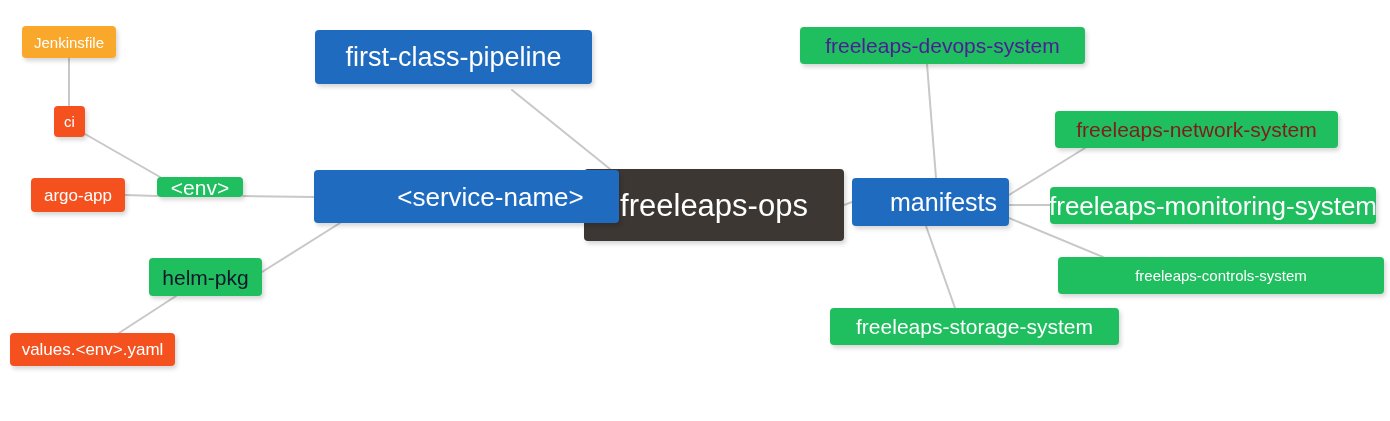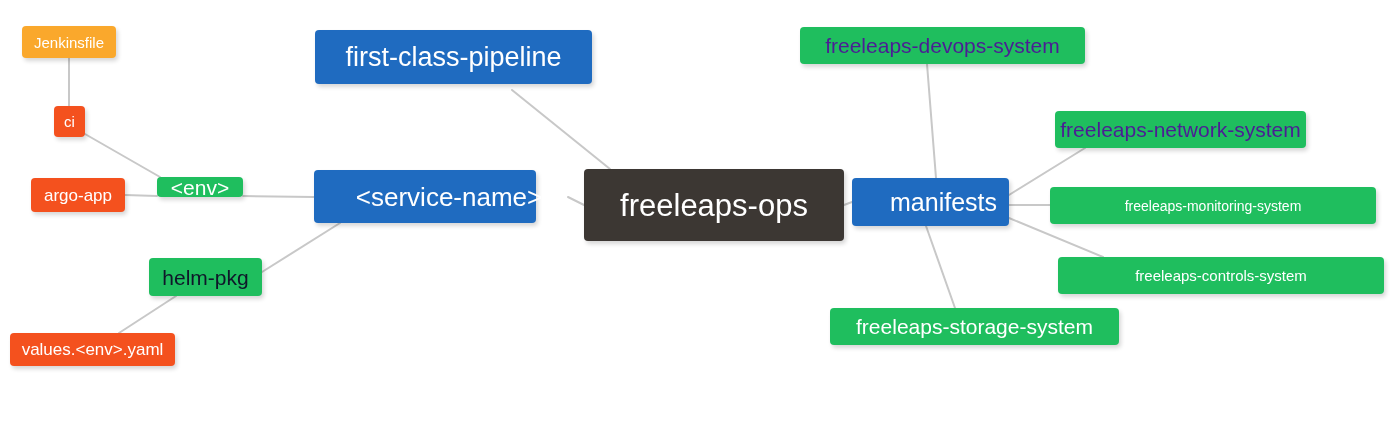--- a/index.html
+++ b/index.html
@@ -58,21 +58,21 @@
       <line x1="936" y1="178" x2="927" y2="64" stroke="#c8c8c8" stroke-width="2" stroke-linecap="round"></line>
       <line x1="1009" y1="195" x2="1085" y2="148" stroke="#c8c8c8" stroke-width="2" stroke-linecap="round"></line>
       <line x1="1009" y1="205" x2="1050" y2="205" stroke="#c8c8c8" stroke-width="2" stroke-linecap="round"></line>
       <line x1="1009" y1="218" x2="1103" y2="257" stroke="#c8c8c8" stroke-width="2" stroke-linecap="round"></line>
       <line x1="926" y1="226" x2="955" y2="308" stroke="#c8c8c8" stroke-width="2" stroke-linecap="round"></line>
     </svg>
   <div id="nodes">
       <div class="node" style="left: 584px; top: 169px; width: 260px; height: 72px; background: rgb(60, 55, 51); color: rgb(255, 255, 255); font-size: 31px;">
         <span class="label">freeleaps-ops</span>
       </div>
-      <div class="node" style="left: 314px; top: 170px; width: 222px; height: 53px; background: rgb(31, 107, 192); color: rgb(255, 255, 255); font-size: 26px; padding-left: 48px;">
+      <div class="node" style="left: 314px; top: 170px; width: 305px; height: 53px; background: rgb(31, 107, 192); color: rgb(255, 255, 255); font-size: 26px; padding-left: 48px;">
         <span class="label">&lt;service-name&gt;</span>
       </div>
       <div class="node" style="left: 315px; top: 30px; width: 277px; height: 54px; background: rgb(31, 107, 192); color: rgb(255, 255, 255); font-size: 27px;">
         <span class="label">first-class-pipeline</span>
       </div>
       <div class="node" style="left: 852px; top: 178px; width: 157px; height: 48px; background: rgb(31, 107, 192); color: rgb(255, 255, 255); font-size: 25px; padding-left: 26px;">
         <span class="label">manifests</span>
       </div>
       <div class="node" style="left: 157px; top: 177px; width: 86px; height: 20px; background: rgb(31, 190, 94); color: rgb(255, 255, 255); font-size: 21px;">
         <span class="label">&lt;env&gt;</span>
@@ -88,24 +88,24 @@
       </div>
       <div class="node" style="left: 31px; top: 178px; width: 94px; height: 34px; background: rgb(244, 81, 30); color: rgb(255, 255, 255); font-size: 17px; text-align: right;">
         <span class="label">argo-app</span>
       </div>
       <div class="node" style="left: 10px; top: 333px; width: 165px; height: 33px; background: rgb(244, 81, 30); color: rgb(255, 255, 255); font-size: 17px;">
         <span class="label">values.&lt;env&gt;.yaml</span>
       </div>
       <div class="node" style="left: 800px; top: 27px; width: 285px; height: 37px; background: rgb(31, 190, 94); color: #4c1d95; font-size: 21px;">
         <span class="label">freeleaps-devops-system</span>
       </div>
-      <div class="node" style="left: 1055px; top: 111px; width: 251px; height: 37px; background: rgb(31, 190, 94); color: #4c1d95; font-size: 21px;">
+      <div class="node" style="left: 1055px; top: 111px; width: 283px; height: 37px; background: rgb(31, 190, 94); color: #7f1d1d; font-size: 21px;">
         <span class="label">freeleaps-network-system</span>
       </div>
-      <div class="node" style="left: 1050px; top: 187px; width: 326px; height: 37px; background: rgb(31, 190, 94); color: rgb(255, 255, 255); font-size: 14px;">
+      <div class="node" style="left: 1050px; top: 187px; width: 326px; height: 37px; background: rgb(31, 190, 94); color: rgb(255, 255, 255); font-size: 26px;">
         <span class="label">freeleaps-monitoring-system</span>
       </div>
       <div class="node" style="left: 1058px; top: 257px; width: 326px; height: 37px; background: rgb(31, 190, 94); color: rgb(255, 255, 255); font-size: 15px;">
         <span class="label">freeleaps-controls-system</span>
       </div>
       <div class="node" style="left: 816px; top: 308px; width: 289px; height: 37px; background: rgb(31, 190, 94); color: rgb(255, 255, 255); font-size: 21px; margin-left: 14px;">
         <span class="label">freeleaps-storage-system</span>
       </div>
     </div>
 </div>

